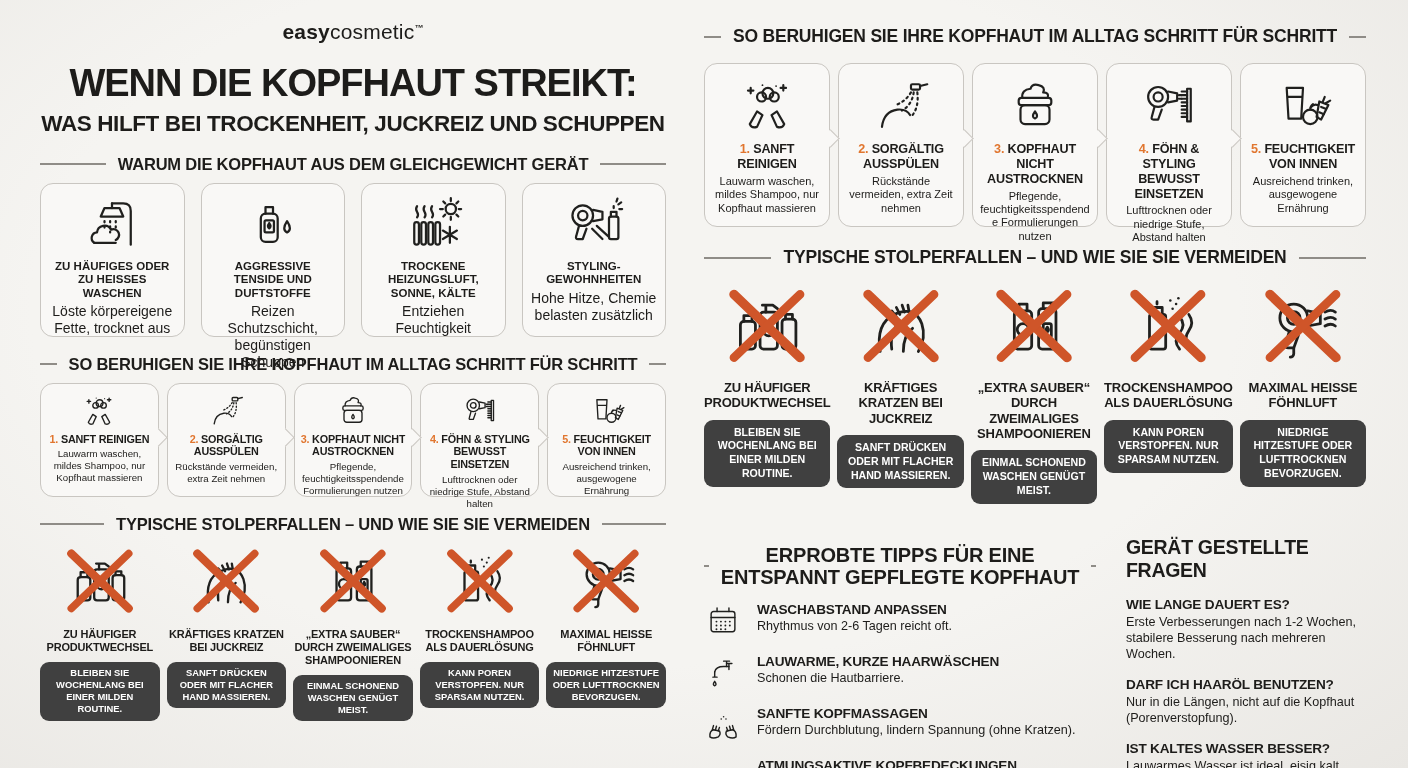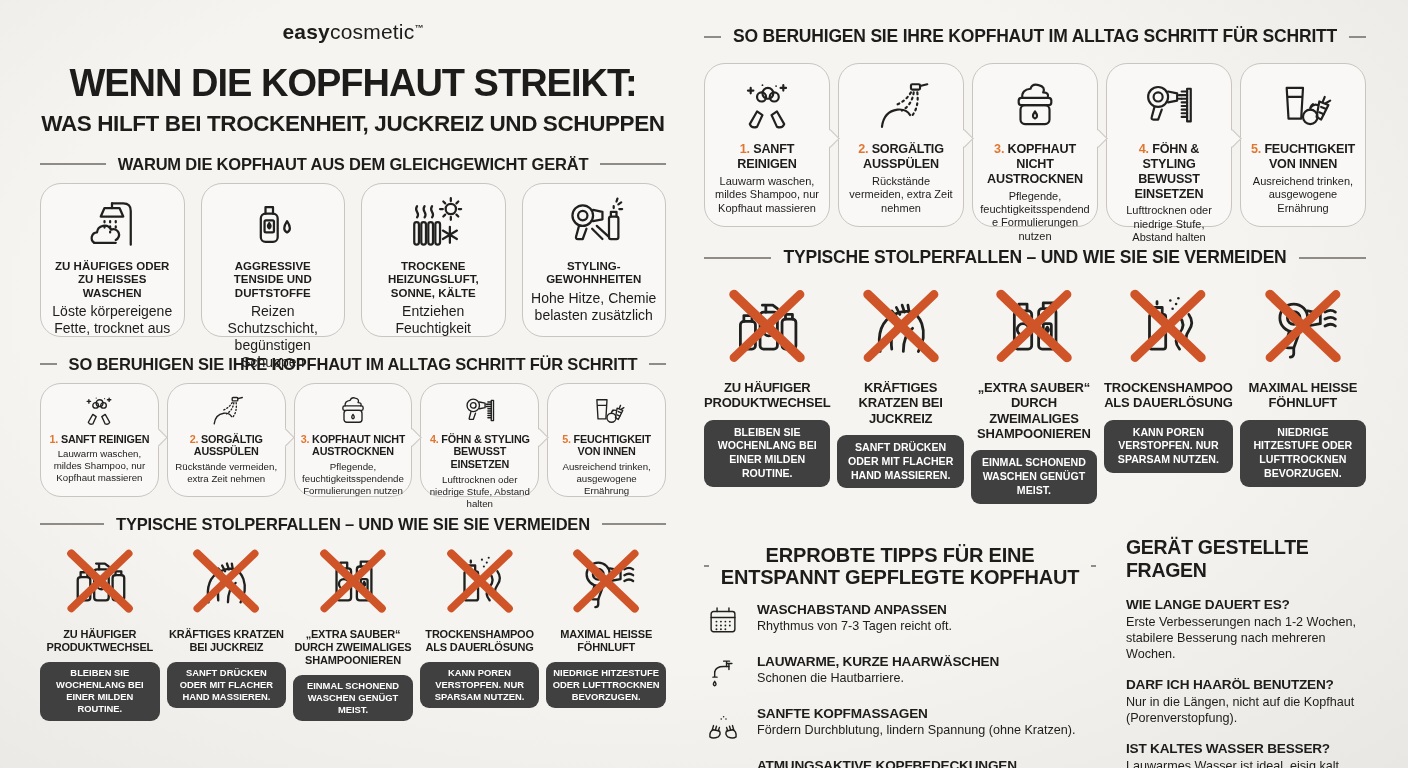--- a/index.html
+++ b/index.html
@@ -23,21 +23,21 @@
 
   
   .hl{display:flex;align-items:center;gap:12px;font-weight:700;text-align:center;letter-spacing:-.2px;}
   .hl::before,.hl::after{content:"";flex:1;height:2px;background:#8f8c87;}
   .hl .hl-text{flex:none;max-width:92%;}
   .left .hl{font-size:16.5px;margin:18px 0 9px;}
   .right .hl.top{font-size:17.5px;margin:2px 0 16px;}
   .right .hl.mid{font-size:17.5px;margin:20px 0 14px;}
 
   .row{display:flex;}
-  .card{background:#f9f8f6;border:1.5px solid #c9c6c1;border-radius:21px;box-sizing:border-box;text-align:center;position:relative;}
+  .card{background:#f9f8f6;border:1.5px solid #c9c6c1;border-radius:13px;box-sizing:border-box;text-align:center;position:relative;}
 
   
   .row.causes{gap:16px;}
   .causes .card{flex:1;height:154px;padding:10px 7px 6px;}
   .ic{display:block;margin:0 auto;}
   .ic svg{width:100%;height:100%;display:block;}
   .causes .ic{width:60px;height:60px;margin-bottom:6px;}
   .c-title{font-weight:700;font-size:11.5px;line-height:1.18;}
   .c-desc{font-size:14px;line-height:1.2;margin-top:3px;}
 
@@ -643,21 +643,21 @@
                   <circle cx="43.5" cy="39.5" r="1.6"></circle>
                   <circle cx="21" cy="46" r="1.6"></circle>
                   <circle cx="28.5" cy="46" r="1.6"></circle>
                   <circle cx="36" cy="46" r="1.6"></circle>
                 </g>
               </g>
             </svg>
           </span>
         <div>
             <div class="tip-title">WASCHABSTAND ANPASSEN</div>
-            <div class="tip-desc">Rhythmus von 7-3 Tagen reicht oft.</div>
+            <div class="tip-desc">Rhythmus von 2-6 Tagen reicht oft.</div>
           </div>
       </div>
       <div class="tip">
         <span class="ic">
             <svg viewBox="0 0 64 64">
               <g fill="none" stroke="#20201e" stroke-width="2.4" stroke-linecap="round" stroke-linejoin="round">
                 <path d="M18 30v9M15 39h7"></path>
                 <path d="M18 30q2-9 15-9h9"></path>
                 <path d="M42 16v10M38 16h9"></path>
                 <path d="M33 12h10M38 12v9"></path>

